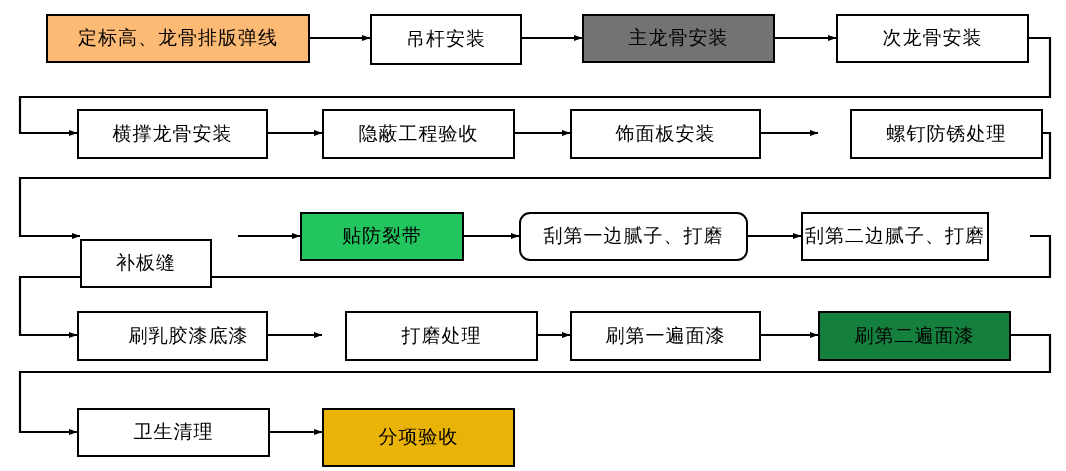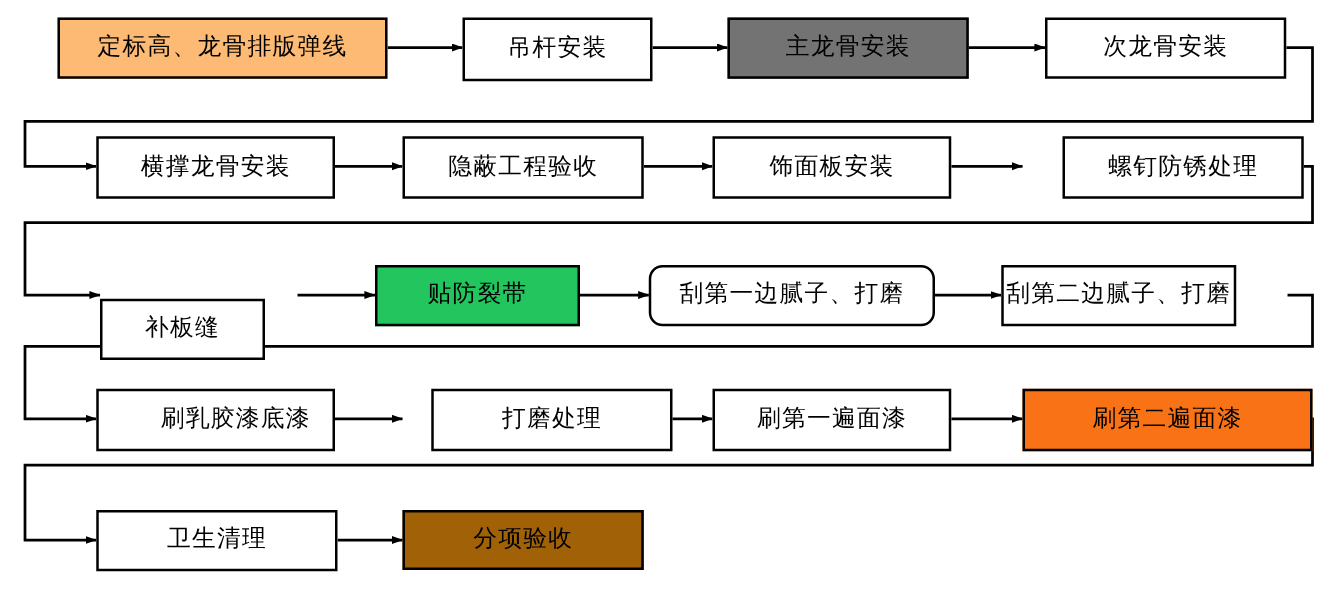--- a/index.html
+++ b/index.html
@@ -113,24 +113,24 @@
       </div>
       <div class="node" style="left: 77px; top: 311px; width: 191px; height: 50px; border-color: rgb(0, 0, 0); background: rgb(255, 255, 255); color: rgb(0, 0, 0); padding-left: 32px;">
         <span>刷乳胶漆底漆</span>
       </div>
       <div class="node" style="left: 322px; top: 311px; width: 193px; height: 50px; border-color: rgb(0, 0, 0); background: rgb(255, 255, 255); color: rgb(0, 0, 0); margin-left: 23px;">
         <span>打磨处理</span>
       </div>
       <div class="node" style="left: 570px; top: 311px; width: 191px; height: 50px; border-color: rgb(0, 0, 0); background: rgb(255, 255, 255); color: rgb(0, 0, 0);">
         <span>刷第一遍面漆</span>
       </div>
-      <div class="node" style="left: 818px; top: 311px; width: 232px; height: 50px; border-color: rgb(0, 0, 0); background: #f97316; color: rgb(0, 0, 0);">
+      <div class="node" style="left: 818px; top: 311px; width: 193px; height: 50px; border-color: rgb(0, 0, 0); background: #15803d; color: rgb(0, 0, 0);">
         <span>刷第二遍面漆</span>
       </div>
       <div class="node" style="left: 77px; top: 408px; width: 193px; height: 49px; border-color: rgb(0, 0, 0); background: rgb(255, 255, 255); color: rgb(0, 0, 0);">
         <span>卫生清理</span>
       </div>
-      <div class="node" style="left: 322px; top: 408px; width: 193px; height: 48px; border-color: rgb(0, 0, 0); background: #a16207; color: rgb(0, 0, 0);">
+      <div class="node" style="left: 322px; top: 408px; width: 193px; height: 59px; border-color: rgb(0, 0, 0); background: #eab308; color: rgb(0, 0, 0);">
         <span>分项验收</span>
       </div>
     </div>
 
 </div>
 
 </body></html>

